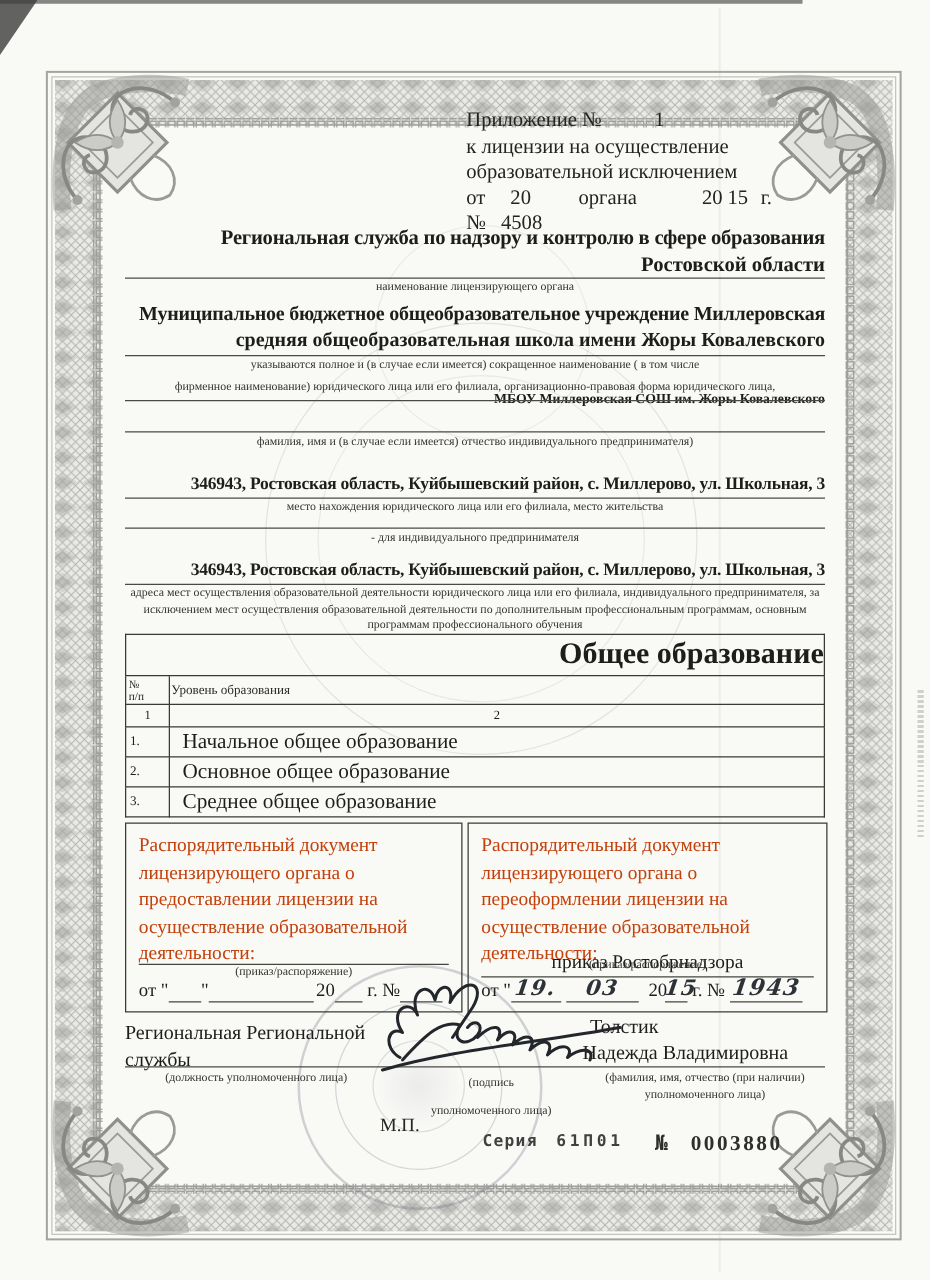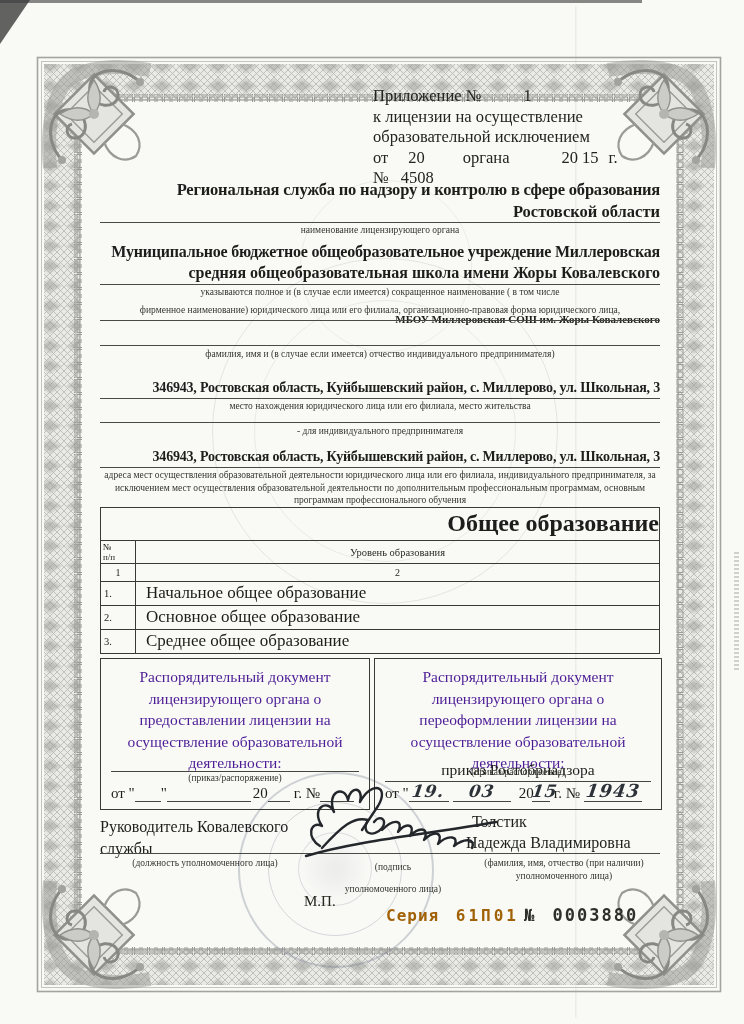--- a/index.html
+++ b/index.html
@@ -34,41 +34,41 @@
   .rule{border-top:1.2px solid #4a4a45;height:0;width:100%;}
   .bold-center{font-weight:bold;text-align:right;width:100%;white-space:nowrap;}
   
   .appendix{left:273px;top:86px;width:287px;font-size:16.5px;line-height:20.5px;color:#232320;}
   .appendix .row{display:flex;}
   
   table.edu{border-collapse:collapse;width:560px;border:1.8px solid #3a3a35;}
   table.edu td{border:1px solid #3a3a35;vertical-align:middle;}
   .edu-title{font-weight:bold;font-size:24px;text-align:right;padding:2px 0 3px;}
   .edu-h1{font-size:9px;line-height:10px;text-align:left;padding:1px 2px;width:30px;}
-  .edu-h2{font-size:10.5px;text-align:center;color:#2c2c28;}
+  .edu-h2{font-size:10.5px;color:#2c2c28;}
   .edu-idx{font-size:10px;text-align:center;height:15px;line-height:13px;}
   .edu-num{font-size:10.5px;text-align:left;padding-left:3px;}
   .edu-level{font-size:17px;padding:1px 0 2px 10px;}
   
   .obox{position:absolute;border:1.8px solid #3a3a35;background:transparent;}
-  .obox .btext{font-size:15.5px;line-height:21.5px;padding:7px 10px 0 10px;color:#4c1d95;text-align:center;}
+  .obox .btext{font-size:15.5px;line-height:21.5px;padding:7px 10px 0 10px;color:#c2410c;}
   .obox .oline{position:absolute;left:10px;right:10px;border-top:1.1px solid #45453f;}
   .obox .ocap{position:absolute;left:0;right:0;font-size:9.5px;text-align:center;color:#34342f;}
   .obox .odate{position:absolute;left:10px;right:8px;font-size:15px;display:flex;align-items:flex-end;}
   .u{display:inline-block;border-bottom:1.1px solid #45453f;height:14px;}
   .hw{font-family:"DejaVu Serif",serif;font-style:italic;font-weight:bold;color:#2c3237;
       transform:skewX(-8deg);display:inline-block;letter-spacing:1px;}
   .hw-slot{display:inline-block;border-bottom:1.1px solid #45453f;text-align:center;height:18px;line-height:16px;}
   
   .sig-pos{font-size:16px;line-height:22px;}
   .sig-name{font-size:16px;line-height:20px;}
   .signature-svg{position:absolute;left:300px;top:778px;}
   
-  .series{font-family:"DejaVu Sans Mono",monospace;font-weight:bold;color:#a16207;
-          font-size:16px;letter-spacing:1px;}
+  .series{font-family:"DejaVu Sans Mono",monospace;font-weight:bold;color:#404040;
+          font-size:13px;letter-spacing:1px;}
   .docnum{font-family:"DejaVu Sans Mono",monospace;font-weight:bold;color:#2e2e2a;
           font-size:17px;letter-spacing:2px;}
   .mp{font-size:15px;color:#26261f;}
 </style>
 </head>
 <body>
 
 <div class="page">
 
   <div class="scan-topline"></div>
@@ -245,21 +245,21 @@
         <span class="hw-slot" style="width:40px;"><span class="hw" style="font-size:17px;">19.</span></span>
         <span class="hw-slot" style="width:58px;margin-left:4px;"><span class="hw" style="font-size:17px;">03</span></span>
         <span style="margin-left:8px;">20</span>
         <span class="hw-slot" style="width:18px;margin-left:-2px;"><span class="hw" style="font-size:17px;">15</span></span>
         <span style="margin-left:4px;white-space:nowrap;">г. №</span>
         <span class="hw-slot" style="width:58px;margin-left:4px;"><span class="hw" style="font-size:18px;">1943</span></span>
       </div>
     </div>
 
     <div class="abs sig-pos" style="top:816px;left:0;width:230px;">
-      <div>Руководитель Ковалевского</div>
+      <div>Региональная Региональной</div>
       <div>службы</div>
     </div>
     <div class="abs sig-name" style="top:812px;left:372px;">Толстик</div>
     <div class="abs sig-name" style="top:833px;left:366px;">Надежда Владимировна</div>
     <div class="abs rule" style="top:853px;"></div>
 
     <div class="abs caption" style="top:857px;left:0;width:210px;">(должность уполномоченного лица)</div>
     <div class="abs caption" style="top:861px;left:228px;width:130px;">
       <div>(подпись</div>
       <div style="margin-top:9px;">уполномоченного лица)</div>
@@ -267,21 +267,21 @@
     <div class="abs caption" style="top:857px;left:366px;width:196px;">(фамилия, имя, отчество (при наличии) уполномоченного лица)</div>
 
     <div class="abs mp" style="top:893px;left:204px;">М.П.</div>
 
     <div class="abs series" style="top:906px;left:286px;">
       <span>Серия</span>
       <span style="margin-left:6px;letter-spacing:3px;">61П01</span>
     </div>
     <div class="abs docnum" style="top:905px;left:424px;">
       <span>№</span>
-      <span style="margin-left:4px;">0003880</span>
+      <span style="margin-left:4px;font-family:Liberation Serif, serif;">0003880</span>
     </div>
   </div>
 
   <svg class="signature-svg" width="240" height="90" viewBox="0 0 240 90">
     <g fill="none" stroke="#23272b" stroke-width="2.4" stroke-linecap="round" stroke-linejoin="round">
       <path d="M20,68 C6,60 10,42 22,48 C10,30 28,20 34,34 C26,14 44,6 48,22 C50,8 64,8 60,24 C72,2 90,8 78,28 L62,52"></path>
       <path d="M22,70 C42,48 54,38 68,42 C60,56 74,60 82,50 C88,42 80,36 74,44"></path>
       <path d="M82,52 C94,40 104,42 98,54 C106,44 116,46 110,58 C120,48 130,50 124,62 C134,52 144,54 138,66 C148,56 160,58 154,68 C164,60 176,60 172,70"></path>
       <path d="M6,78 C60,62 130,56 196,44"></path>
     </g>

